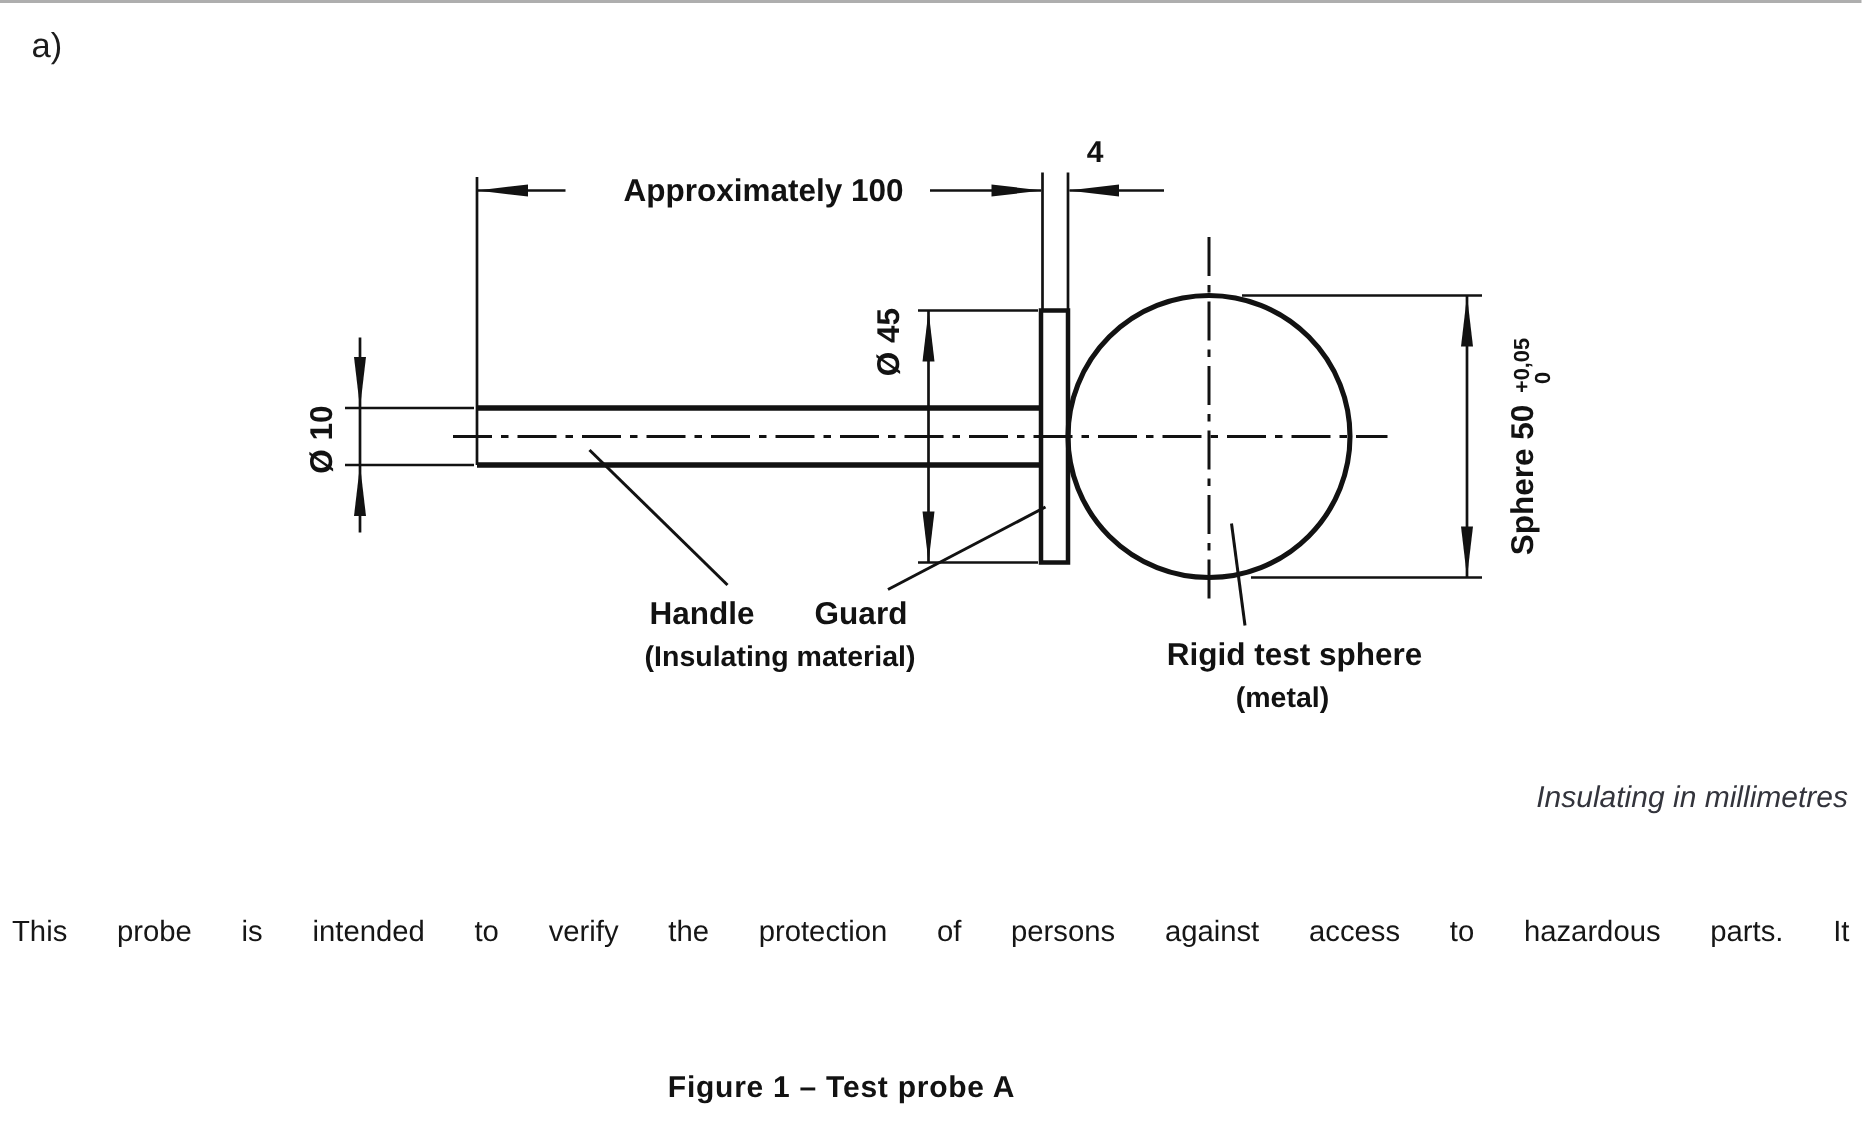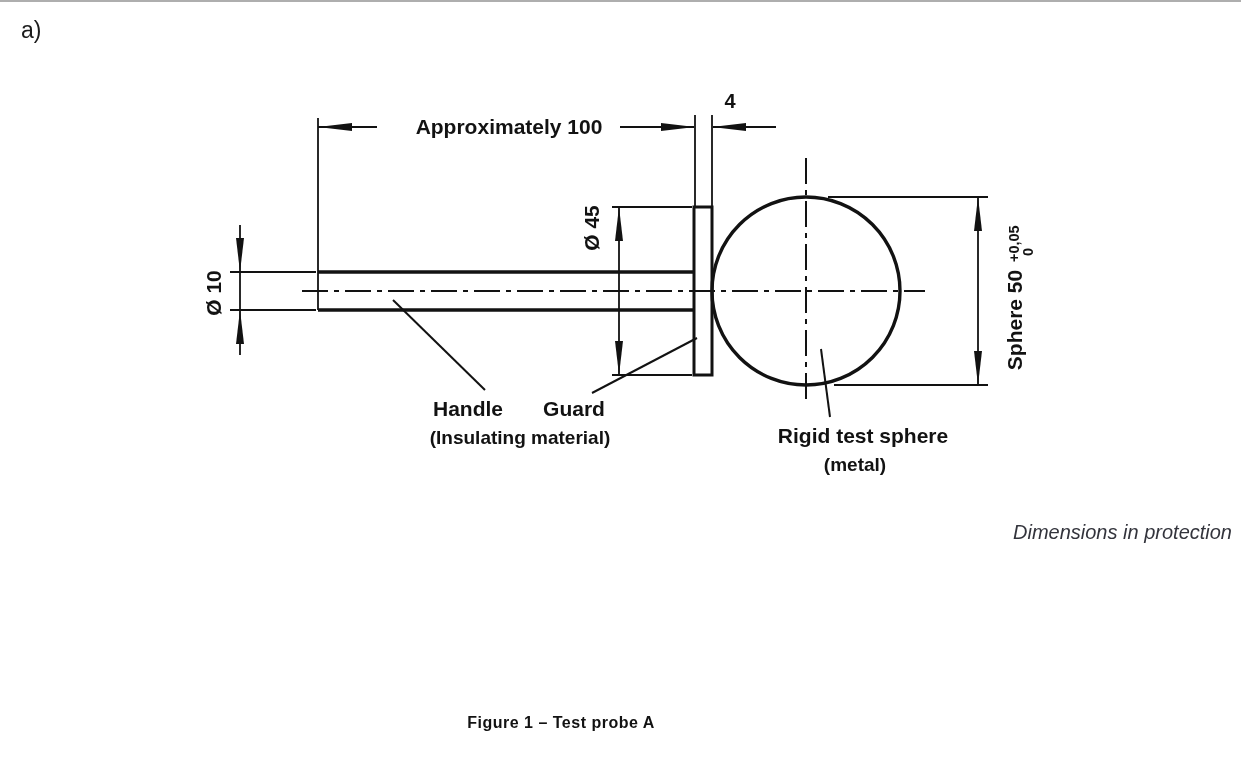--- a/index.html
+++ b/index.html
@@ -18,21 +18,21 @@
   .tol{font-size:14.5px;font-weight:bold;}
   .dims-note{
     position:absolute;top:521px;right:9px;width:600px;text-align:right;
     font-size:20px;font-style:italic;color:#33343c;
   }
   .paragraph{position:absolute;top:606px;left:8px;width:1225px;font-size:19.5px;line-height:30px;color:#161616;}
   .paragraph .l1{text-align:justify;text-align-last:justify;}
   .paragraph .l2{text-align:left;}
   .caption{
     position:absolute;top:714px;left:0;width:1122px;text-align:center;
-    font-size:16px;font-weight:bold;letter-spacing:0.5px;color:#121212;
+    font-size:20px;font-weight:bold;letter-spacing:0.5px;color:#121212;
   }
 </style>
 </head>
 <body>
 
 <div class="top-rule"></div>
 
 <div class="item-label">a)</div>
 
 <div class="figure-wrap">
@@ -100,18 +100,19 @@
     </g>
 
     <text x="468" y="356" text-anchor="middle" class="lbl">Handle</text>
     <text x="520" y="384" text-anchor="middle" class="lbl-sub">(Insulating material)</text>
     <text x="574" y="356" text-anchor="middle" class="lbl">Guard</text>
     <text x="863" y="383" text-anchor="middle" class="lbl">Rigid test sphere</text>
     <text x="855" y="411" text-anchor="middle" class="lbl-sub">(metal)</text>
   </svg>
 </div>
 
-<div class="dims-note">Dimensions in protection</div>
+<div class="dims-note">Insulating in millimetres</div>
 
 <div class="paragraph">
+  <div class="l1">This probe is intended to verify the protection of persons against access to hazardous parts. It</div>
 </div>
 
 <div class="caption">Figure 1 – Test probe A</div>
 
 </body></html>

